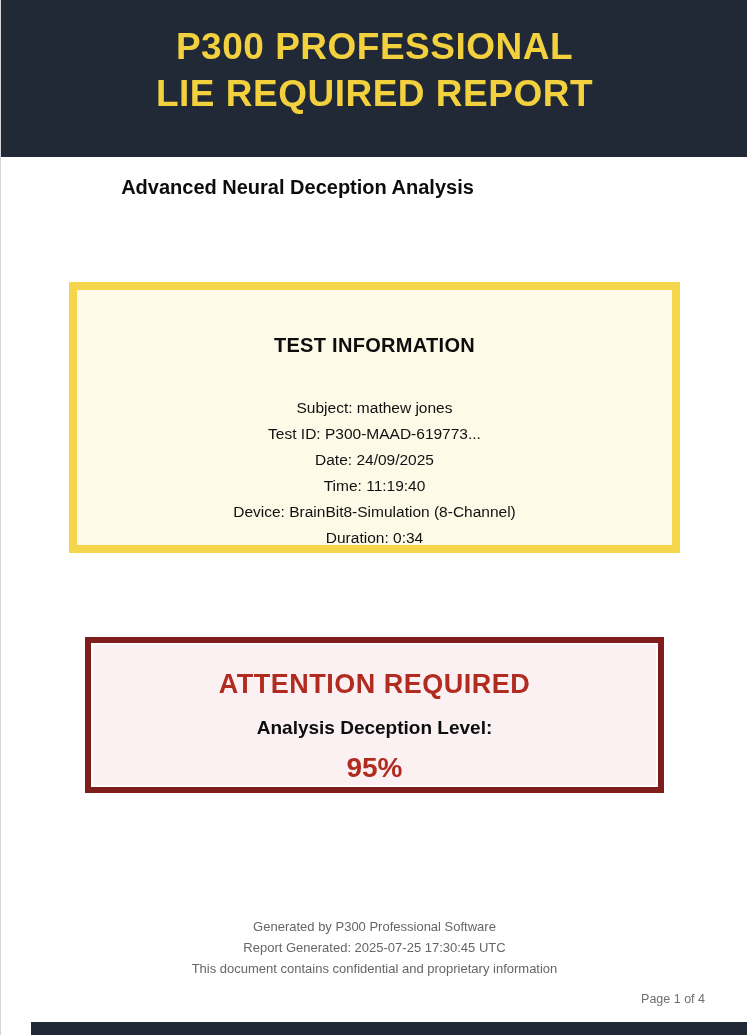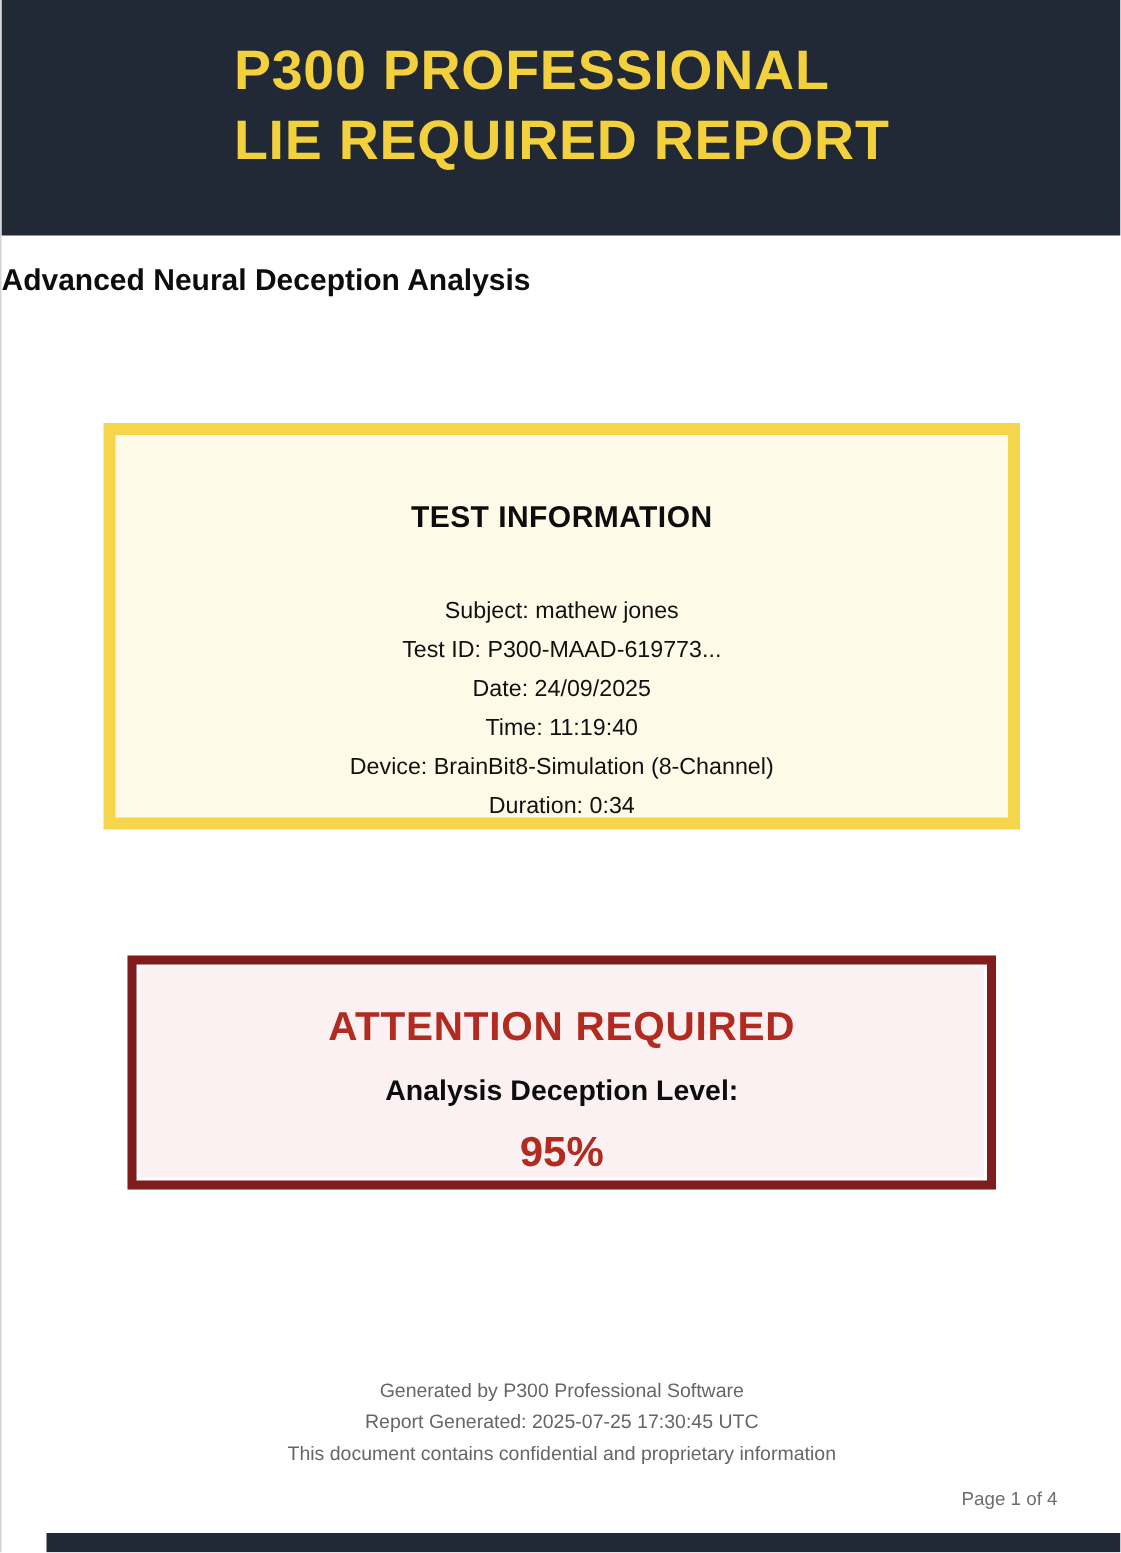--- a/index.html
+++ b/index.html
@@ -26,29 +26,30 @@
     flex-direction: column;
     align-items: center;
     justify-content: center;
     padding-bottom: 18px;
   }
   .report-title {
     color: #F2D03E;
     font-weight: bold;
     font-size: 37px;
     line-height: 47px;
-    text-align: left;
+    text-align: center;
     letter-spacing: 0.5px;
   }
 
   
   .subtitle {
     position: absolute;
     top: 176px; left: 0;
     width: 593px;
+    text-align: center;
     font-size: 20px;
     font-weight: bold;
     color: #0d0d0d;
   }
 
   
   .info-box {
     position: absolute;
     top: 282px;
     left: 68px;

